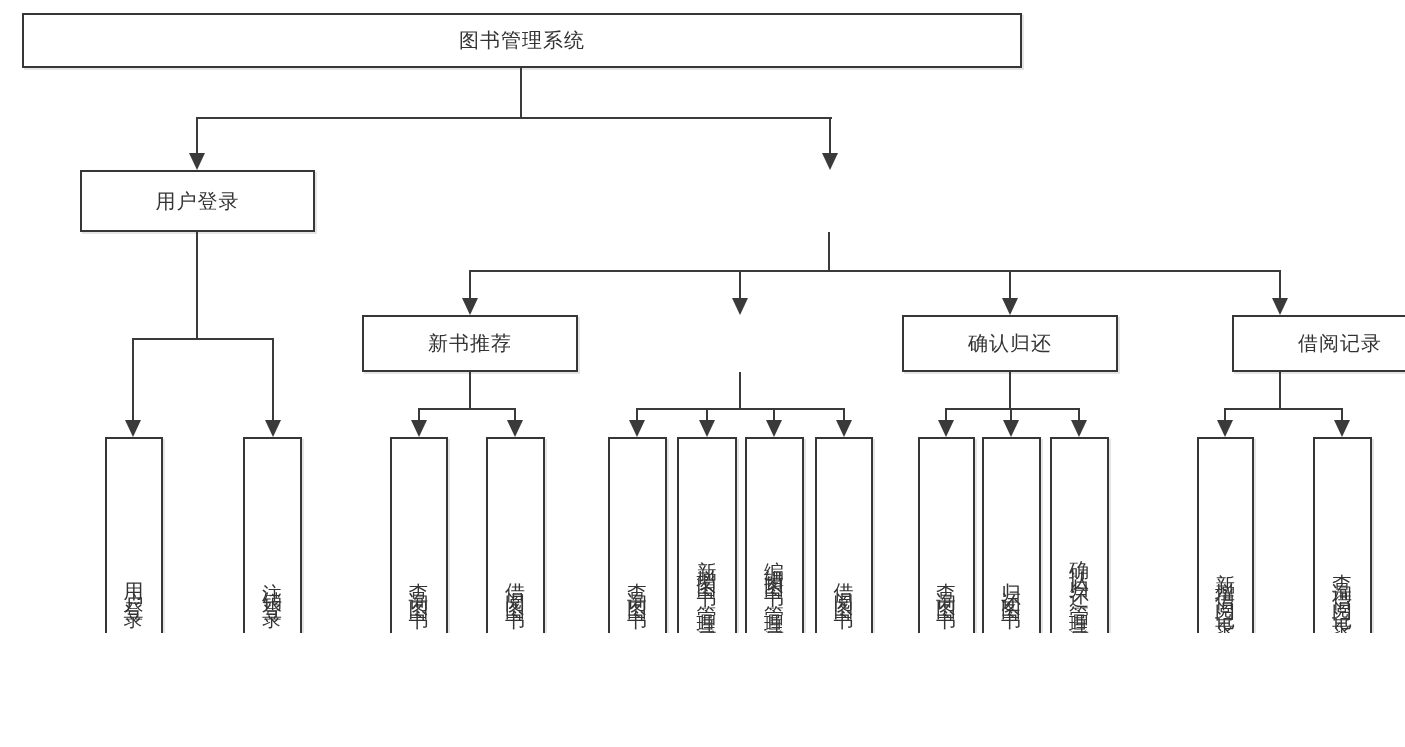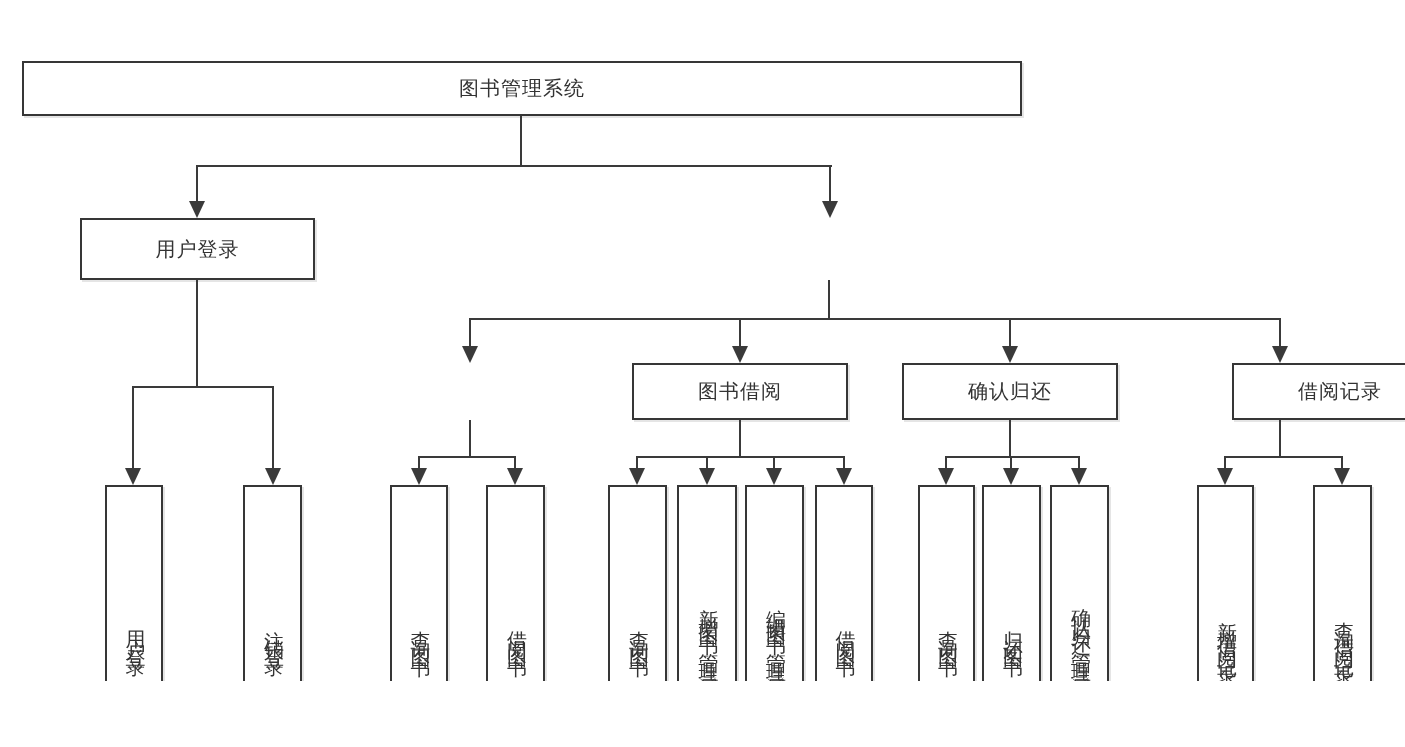--- a/index.html
+++ b/index.html
@@ -1,20 +1,19 @@
 <!DOCTYPE html>
 <html><head>
 <meta charset="utf-8">
 <style>
   html,body { margin:0; padding:0; background:#ffffff; }
   .canvas {
     position:relative; width:1405px; height:633px; background:#ffffff;
-    font-family:Liberation Mono, monospace; color:#333333;
+    font-family:Liberation Serif, serif; color:#333333;
     overflow:hidden;
-    margin-top:48px;
   }
   .box {
     position:absolute; box-sizing:border-box; background:#ffffff;
     border:2px solid #363636; box-shadow:2px 2px 0 rgba(0,0,0,0.10);
     display:flex; align-items:center; justify-content:center;
     text-align:center; color:#333333;
   }
   .hbox { font-size:20px; letter-spacing:1px; }
   .vbox { writing-mode:vertical-lr; text-orientation:mixed; font-size:20px; letter-spacing:9px; line-height:1; }
   .line { position:absolute; background:#3a3a3a; }
@@ -55,21 +54,21 @@
   <div class="line" style="left:469px;top:270px;width:812px;height:2px"></div>
   <div class="line" style="left:469px;top:270px;width:2px;height:28px"></div>
   <div class="arrow" style="left:462px;top:298px"></div>
   <div class="line" style="left:739px;top:270px;width:2px;height:28px"></div>
   <div class="arrow" style="left:732px;top:298px"></div>
   <div class="line" style="left:1009px;top:270px;width:2px;height:28px"></div>
   <div class="arrow" style="left:1002px;top:298px"></div>
   <div class="line" style="left:1279px;top:270px;width:2px;height:28px"></div>
   <div class="arrow" style="left:1272px;top:298px"></div>
 
-  <div class="box hbox" style="left:632px;top:315px;width:216px;height:57px">图书借阅</div>
+  <div class="box hbox" style="left:362px;top:315px;width:216px;height:57px">新书推荐</div>
   <div class="box hbox" style="left:902px;top:315px;width:216px;height:57px">确认归还</div>
   <div class="box hbox" style="left:1232px;top:315px;width:216px;height:57px">借阅记录</div>
 
   <div class="line" style="left:469px;top:372px;width:2px;height:36px"></div>
   <div class="line" style="left:418px;top:408px;width:98px;height:2px"></div>
   <div class="line" style="left:418px;top:408px;width:2px;height:13px"></div>
   <div class="arrow" style="left:411px;top:420px"></div>
   <div class="line" style="left:514px;top:408px;width:2px;height:13px"></div>
   <div class="arrow" style="left:507px;top:420px"></div>
 

